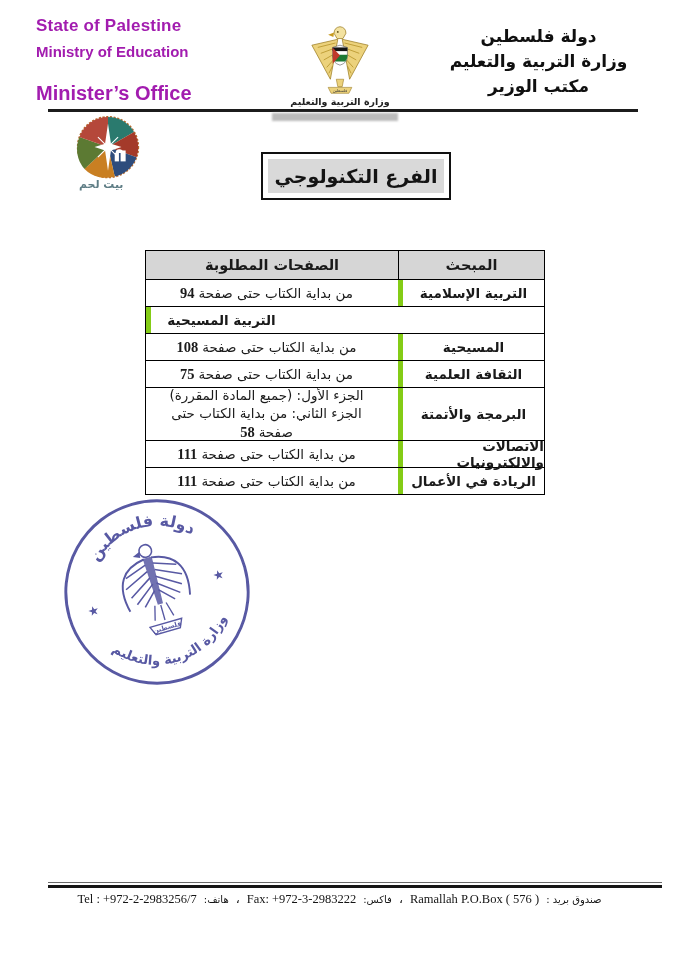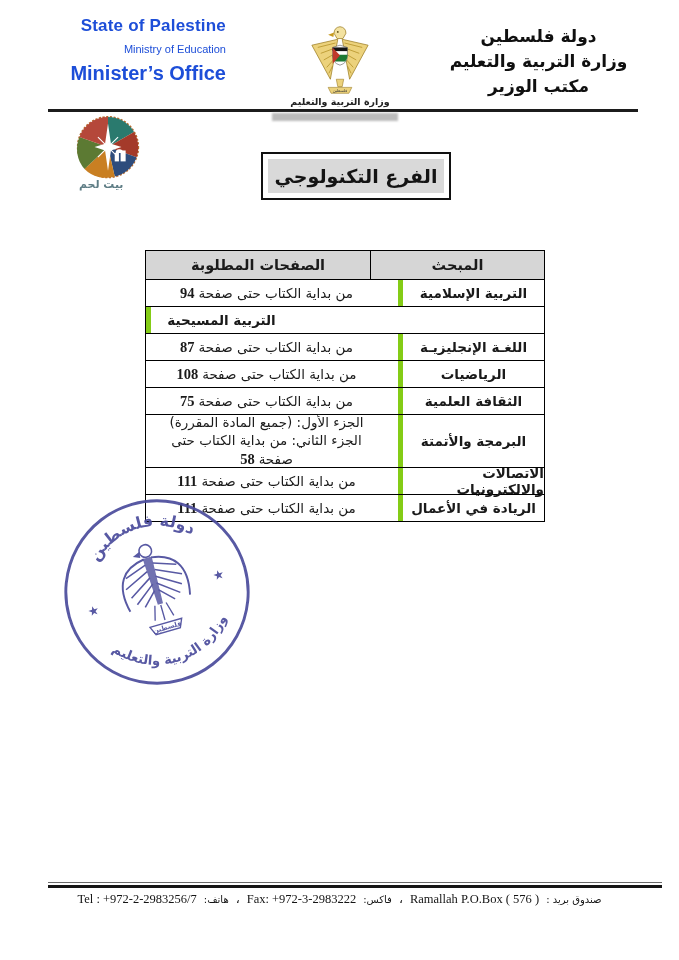--- a/index.html
+++ b/index.html
@@ -3,25 +3,25 @@
 <meta charset="utf-8">
 <style>
   html,body{margin:0;padding:0;}
   body{
     width:679px;height:960px;position:relative;background:#ffffff;
     font-family:"Liberation Serif","DejaVu Sans",serif;color:#1a1a1a;
     overflow:hidden;
   }
   
   .hdr-left{
-    position:absolute;left:36px;top:16px;width:190px;text-align:right;
-    font-family:"Liberation Sans","DejaVu Sans",sans-serif;color:#1d4ed8;
+    position:absolute;left:36px;top:16px;width:190px;text-align:left;
+    font-family:"Liberation Sans","DejaVu Sans",sans-serif;color:#a21caf;
   }
   .en1{font-size:17px;font-weight:600;letter-spacing:.2px;margin-bottom:7px;}
-  .en2{font-size:11px;font-weight:400;margin-bottom:7px;}
+  .en2{font-size:15px;font-weight:700;margin-bottom:22px;}
   .en3{font-size:20px;font-weight:600;}
   .hdr-right{
     position:absolute;right:28px;top:24px;width:225px;text-align:center;
     font-size:17px;font-weight:700;line-height:25px;color:#101010;
     font-family:"DejaVu Sans",sans-serif;
   }
   .emblem{position:absolute;left:303px;top:22px;width:74px;height:76px;}
   .emblem-caption{
     position:absolute;left:262px;top:96px;width:156px;text-align:center;
     font-size:9.5px;font-weight:700;color:#222;font-family:"DejaVu Sans",sans-serif;
@@ -36,21 +36,21 @@
   }
   .title-inner{
     background:#d9d9d9;width:176px;height:34px;display:flex;align-items:center;justify-content:center;
     font-size:19px;font-weight:700;color:#141414;font-family:"DejaVu Sans",sans-serif;
   }
   
   .table{position:absolute;left:145px;top:250px;width:400px;box-sizing:border-box;border:1.5px solid #000;background:#fff;}
   .thead{display:flex;height:28px;background:#d6d6d6;font-weight:700;font-size:14.5px;font-family:"DejaVu Sans",sans-serif;}
   .cell{display:flex;align-items:center;justify-content:center;box-sizing:border-box;}
   .pages-col{flex:1;}
-  .subj-col{width:174px;border-left:1px solid #000;}
+  .subj-col{width:146px;border-left:1px solid #000;}
   .trow{display:flex;height:26px;border-top:1px solid #000;gap:11px;}
   .trow.tall{height:52px;}
   .pages-c{flex:1;flex-direction:column;justify-content:center;gap:1px;font-size:13.5px;font-family:"DejaVu Sans",sans-serif;}
   .subj-c{width:146px;border-left:5px solid #84cc16;font-weight:700;font-size:13.5px;font-family:"DejaVu Sans",sans-serif;}
   .pline{text-align:center;line-height:1.3;}
   .pnum{font-family:"Liberation Serif",serif;font-size:14.5px;font-weight:700;margin-inline-start:4px;}
   
   .stamp{position:absolute;left:60px;top:495px;width:194px;height:194px;transform:rotate(-16deg);opacity:.93;}
   
   .f-rule1{position:absolute;left:48px;top:882px;width:614px;height:1px;background:#6a6a6a;}
@@ -146,29 +146,23 @@
           <div class="cell pages-c" dir="rtl">
             <div class="pline"><span>من بداية الكتاب حتى صفحة</span><b class="pnum">94</b></div>
           </div>
           <div class="cell subj-c" dir="rtl">التربية الإسلامية</div>
         </div>
         <div class="trow">
           <div class="cell subj-c" dir="rtl">التربية المسيحية</div>
         </div>
         <div class="trow">
           <div class="cell pages-c" dir="rtl">
-            <div class="pline"><span>من بداية الكتاب حتى صفحة</span><b class="pnum">87</b></div>
-          </div>
-          <div class="cell subj-c" dir="rtl">اللغـة الإنجليزيـة</div>
-        </div>
-        <div class="trow">
-          <div class="cell pages-c" dir="rtl">
             <div class="pline"><span>من بداية الكتاب حتى صفحة</span><b class="pnum">108</b></div>
           </div>
-          <div class="cell subj-c" dir="rtl">الرياضيات</div>
+          <div class="cell subj-c" dir="rtl">المسيحية</div>
         </div>
         <div class="trow">
           <div class="cell pages-c" dir="rtl">
             <div class="pline"><span>من بداية الكتاب حتى صفحة</span><b class="pnum">75</b></div>
           </div>
           <div class="cell subj-c" dir="rtl">الثقافة العلمية</div>
         </div>
         <div class="trow tall">
           <div class="cell pages-c" dir="rtl">
             <div class="pline"><span>الجزء الأول: (جميع المادة المقررة)</span></div>

